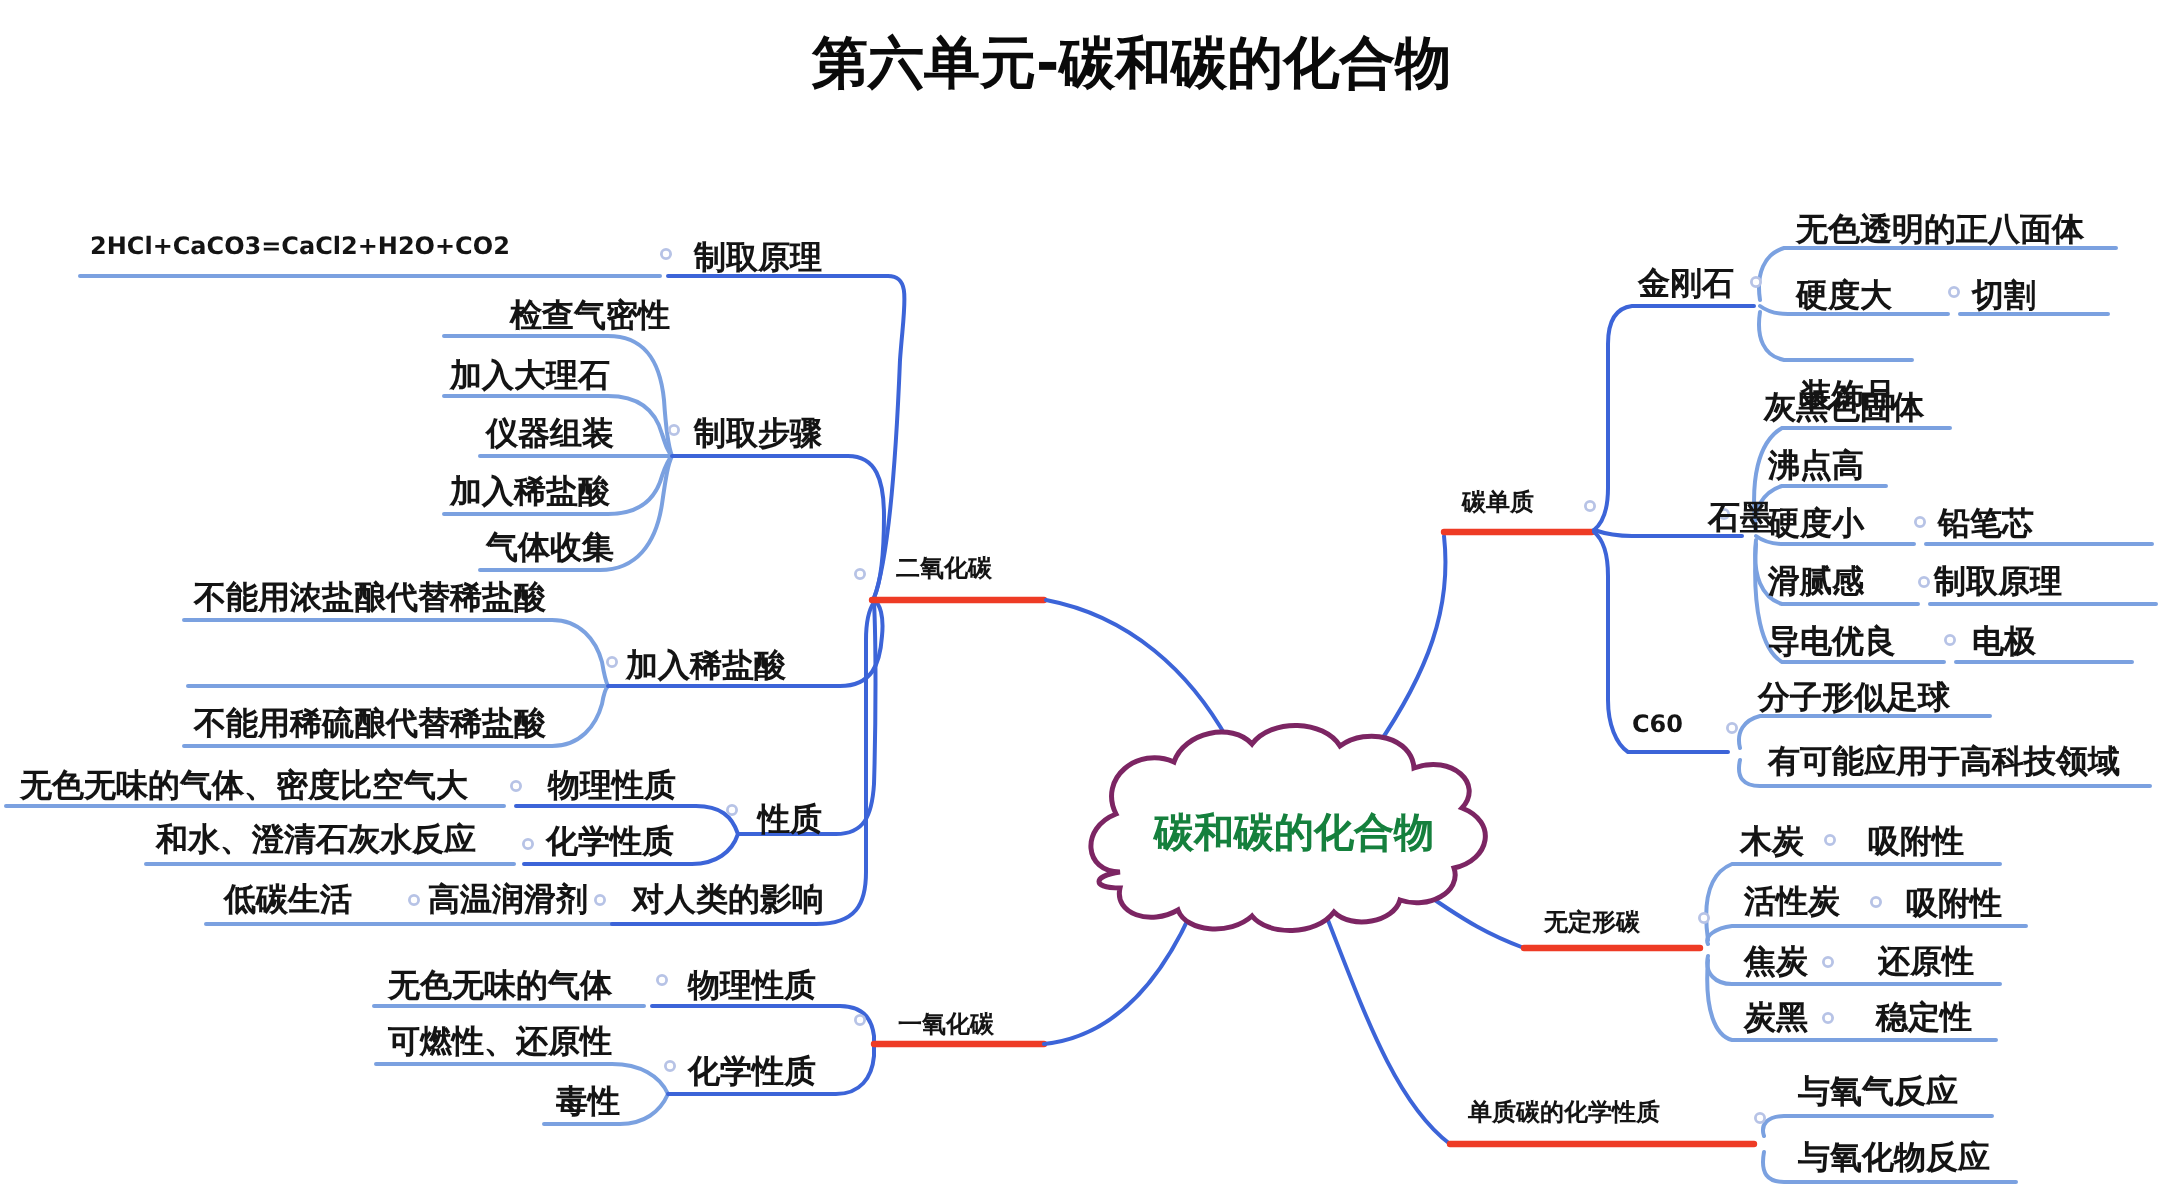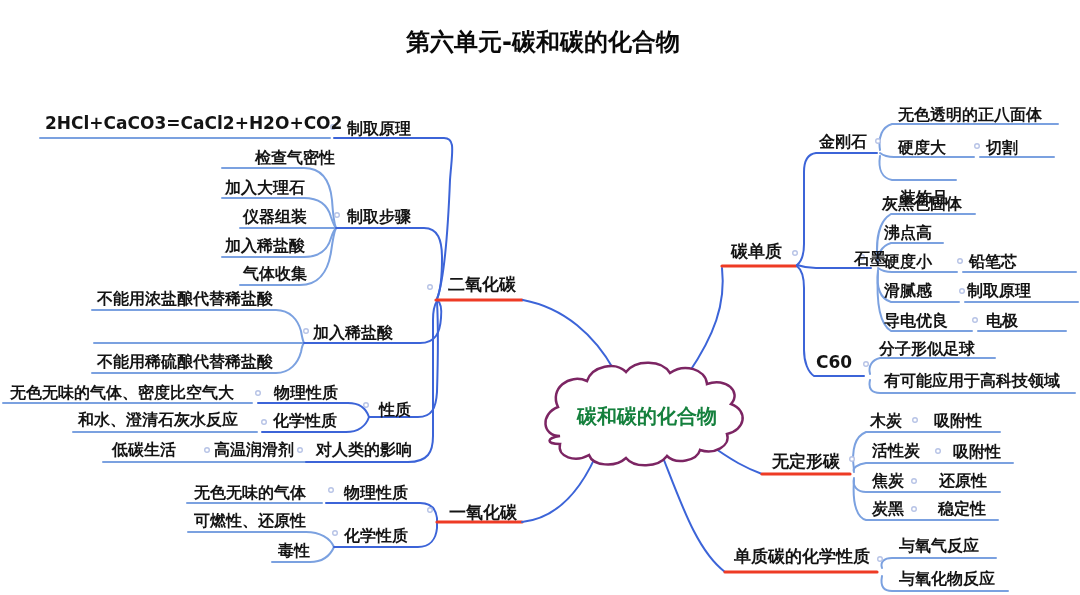--- a/index.html
+++ b/index.html
@@ -1,22 +1,22 @@
 <!DOCTYPE html>
 <html><head>
 <meta charset="utf-8">
 <style>
   html,body{margin:0;padding:0;background:#ffffff;}
   #stage{position:relative;width:1080px;height:595px;background:#ffffff;overflow:hidden;
          font-family:"DejaVu Sans","Liberation Sans",sans-serif;}
   #wires{position:absolute;left:0;top:0;width:1080px;height:595px;}
   .lbl{position:absolute;font-weight:bold;font-size:16px;line-height:19px;color:#141414;
        white-space:nowrap;z-index:2;}
-  .lg{font-size:17px;}
-  .title{position:absolute;left:406px;top:23px;font-size:24px;line-height:38px;
+  .lg{font-size:12px;}
+  .title{position:absolute;left:406px;top:13px;font-size:28px;line-height:38px;
          font-weight:bold;color:#0a0a0a;white-space:nowrap;z-index:2;}
   .center-label{position:absolute;left:577px;top:403px;font-size:20px;font-weight:bold;
                 color:#15803d;white-space:nowrap;z-index:3;}
   svg .ln{stroke:#3c64d8;stroke-width:2;fill:none;stroke-linecap:round;}
   svg .lf{stroke:#7ba1e0;stroke-width:2;fill:none;stroke-linecap:round;}
   svg .rd{stroke:#ee3b25;stroke-width:3.2;fill:none;stroke-linecap:round;}
   svg .cloud{stroke:#7c2563;stroke-width:2.5;fill:#ffffff;}
   svg .dot{fill:#ffffff;stroke:#b7c3e6;stroke-width:1.4;}
 </style>
 </head>

